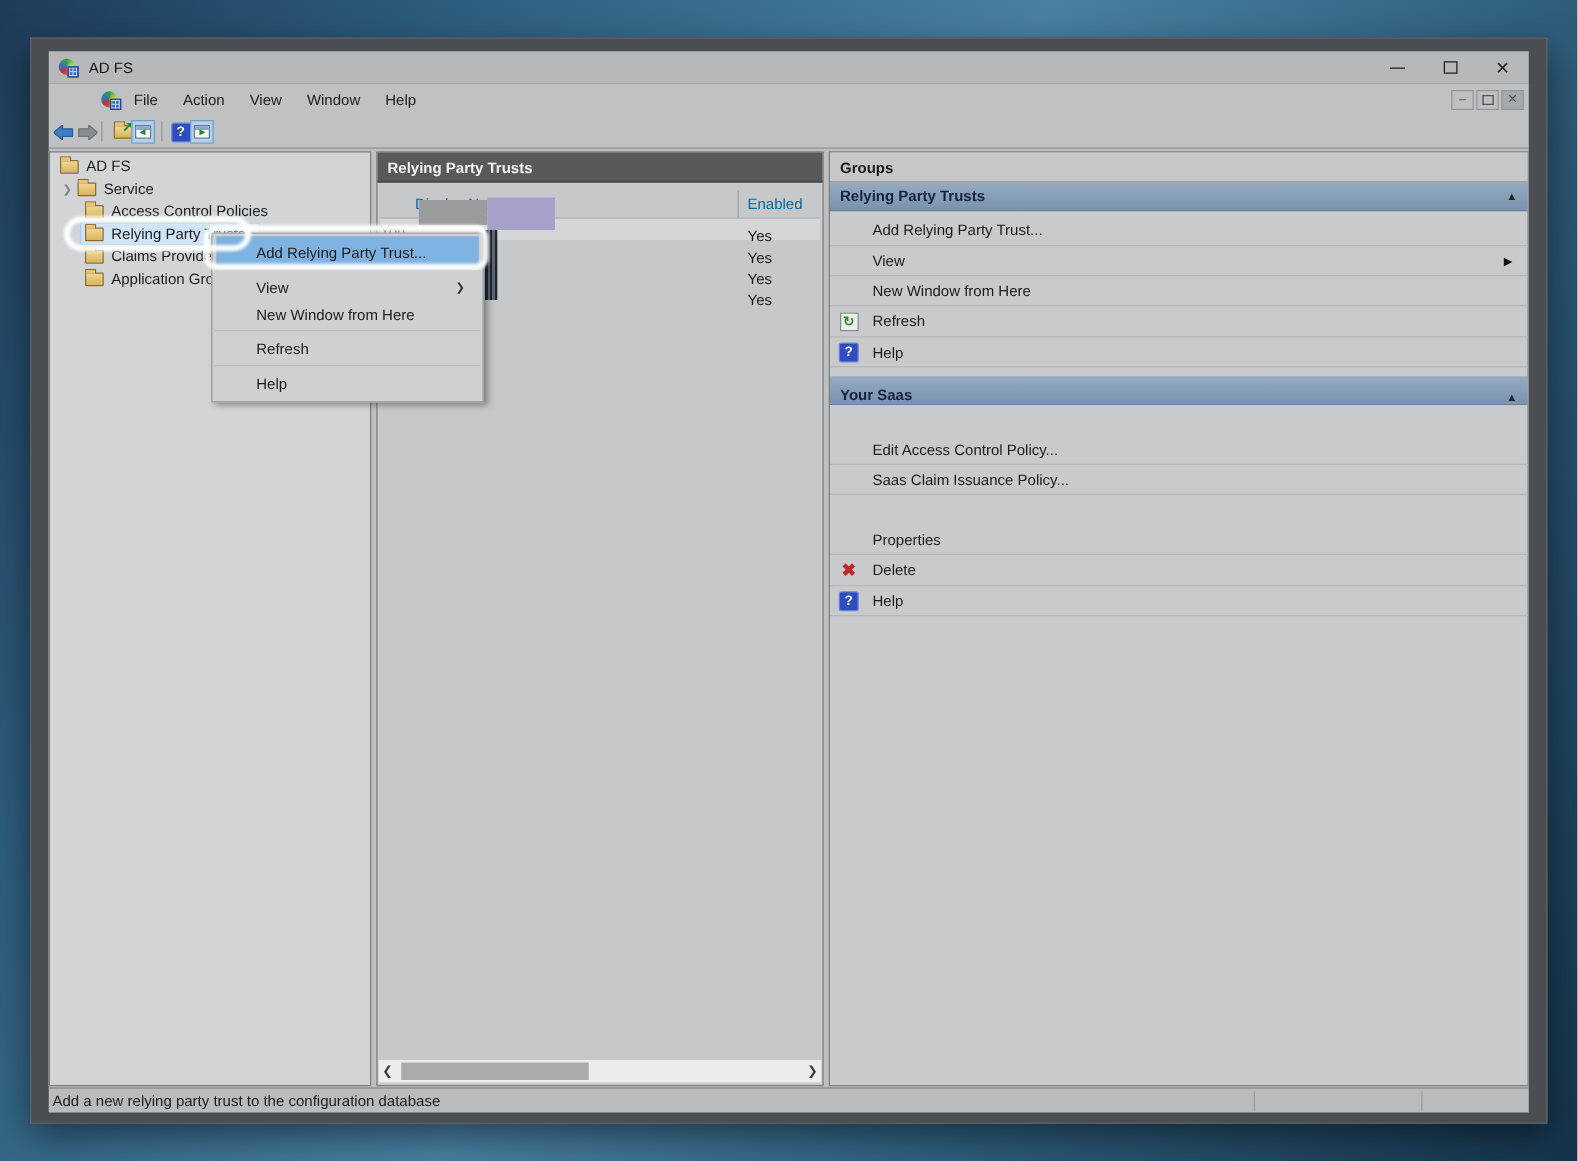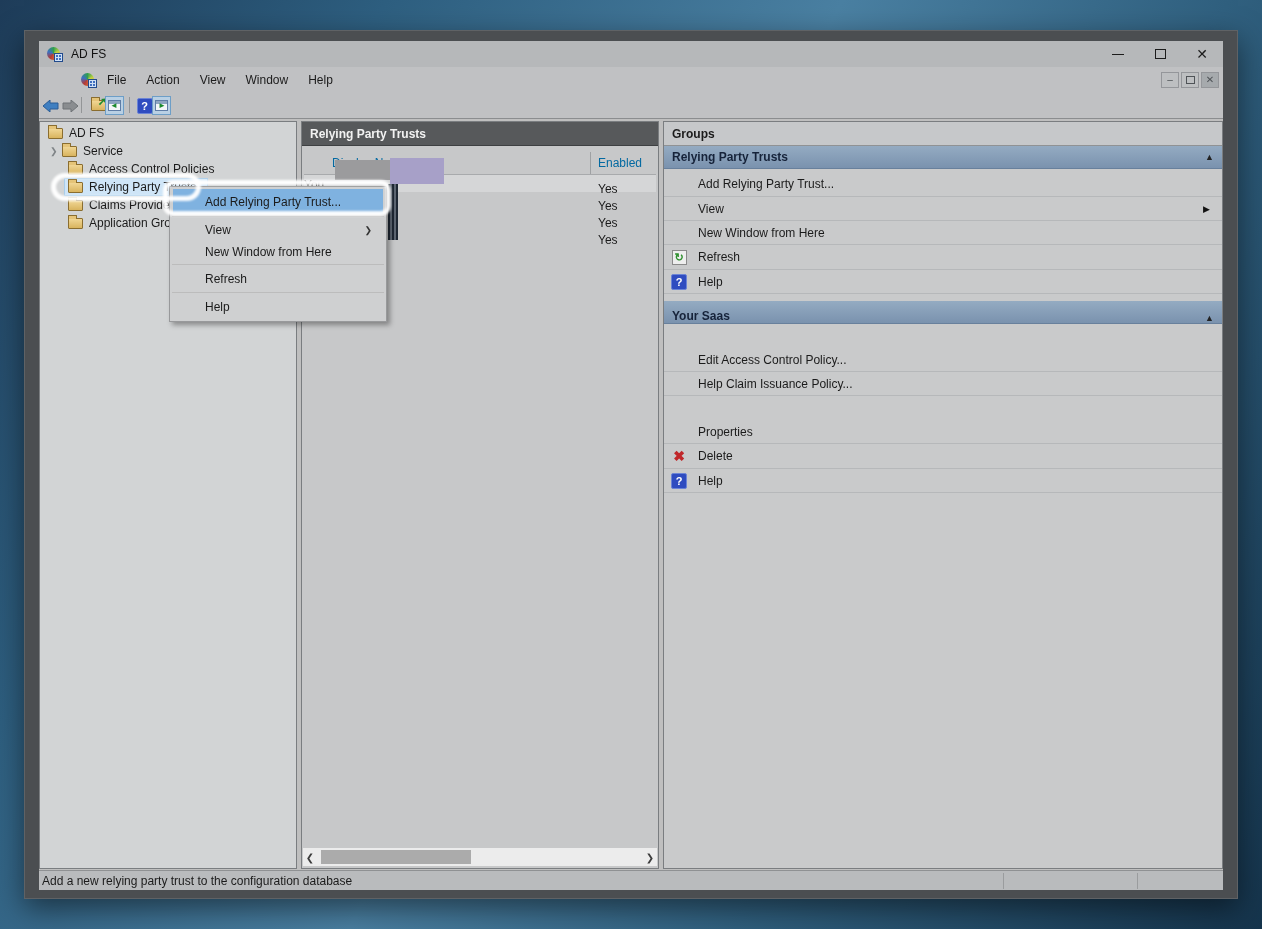--- a/index.html
+++ b/index.html
@@ -300,21 +300,21 @@
         </div>
 
         <div class="section-bar" style="top:179px;align-items:flex-end;">
           <span>Your Saas</span>
           <span class="collapse-glyph">▲</span>
         </div>
         <div class="action-item" style="top:226px;">
           <span class="action-label">Edit Access Control Policy...</span>
         </div>
         <div class="action-item" style="top:250px;">
-          <span class="action-label">Help Claim Issuance Policy...</span>
+          <span class="action-label">Saas Claim Issuance Policy...</span>
         </div>
         <div class="action-item" style="top:298px;">
           <span class="action-label">Properties</span>
         </div>
         <div class="action-item" style="top:322px; height:25px;">
           <span class="action-icon">
               <span class="delete-x">✖</span>
             </span>
           <span class="action-label">Delete</span>
         </div>

